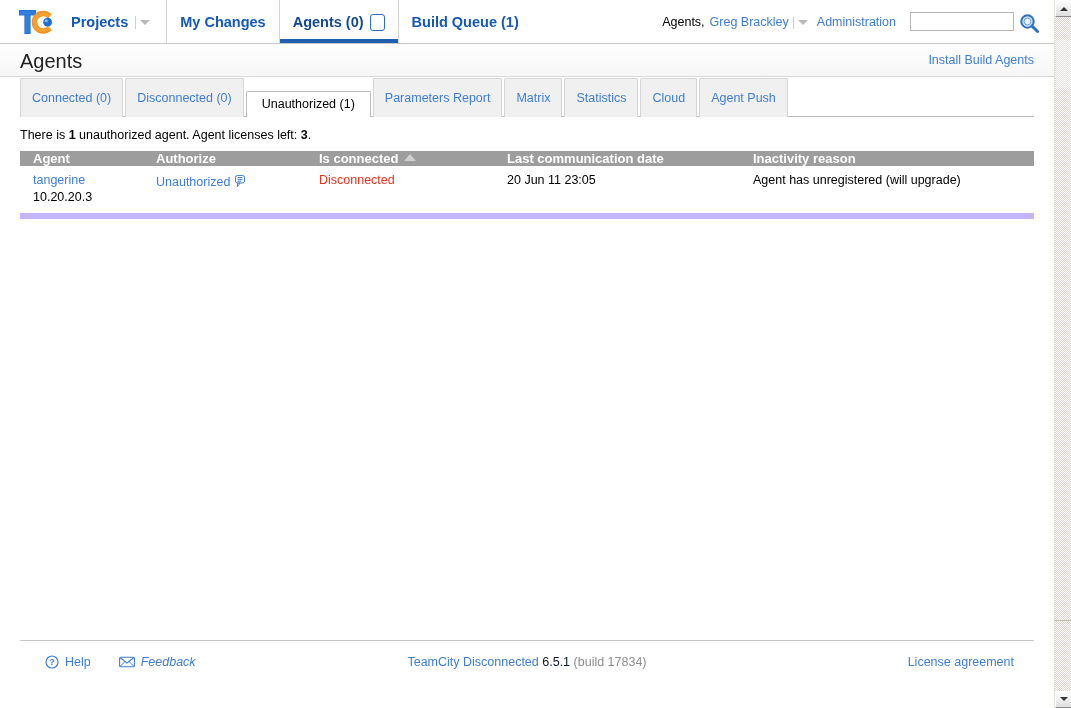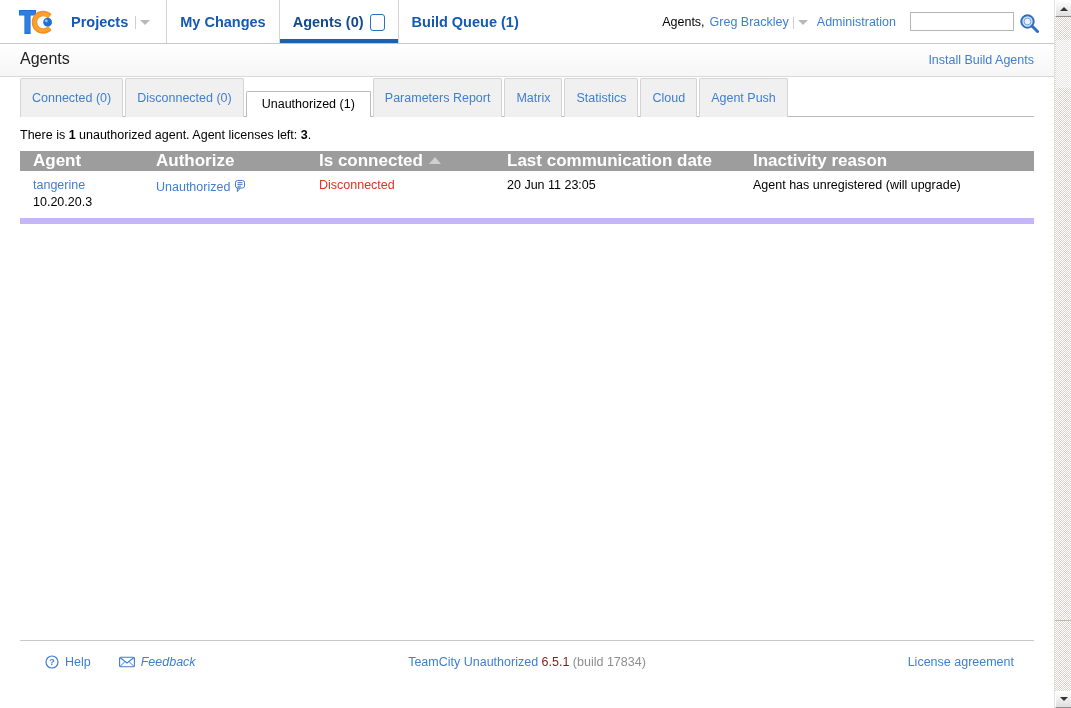--- a/index.html
+++ b/index.html
@@ -162,21 +162,21 @@
   #heading-strip {
     height: 32px;
     position: relative;
     background: linear-gradient(to bottom, #ffffff 0%, #f6f6f6 100%);
     border-bottom: 1px solid #d9d9d9;
   }
   #page-title {
     position: absolute;
     left: 20px;
     top: 6px;
-    font-size: 16px;
+    font-size: 20px;
     color: #222;
   }
   #install-link {
     position: absolute;
     right: 20px;
     top: 9px;
     font-size: 12.5px;
     color: #3f7ed0;
     cursor: pointer;
   }
@@ -239,21 +239,21 @@
     margin-top: 9px;
     font-size: 12.5px;
   }
   #agents-table thead th {
     background: #9d9d9d;
     color: #ffffff;
     font-weight: bold;
     text-align: left;
     height: 14px;
     padding: 0 0 0 13px;
-    font-size: 17px;
+    font-size: 13px;
     white-space: nowrap;
     cursor: pointer;
   }
   .sort-arrow {
     display: inline-block;
     width: 0; height: 0;
     margin-left: 6px;
     position: relative;
     top: -2px;
     border-left: 6px solid transparent;
@@ -322,21 +322,21 @@
   .footer-link .ficon { margin-right: 6px; display: flex; }
   #footer-help { margin-left: 25px; }
   #footer-feedback { margin-left: 28px; font-style: italic; }
   #footer-version {
     position: absolute;
     left: 50%;
     transform: translateX(-50%);
     white-space: nowrap;
   }
   .ver-name { color: #3f7ed0; cursor: pointer; }
-  .ver-num { color: #7f1d1d; }
+  .ver-num { color: #0f172a; }
   .ver-build { color: #8e8e8e; }
   #footer-license {
     margin-left: auto;
     margin-right: 20px;
     color: #3f7ed0;
     cursor: pointer;
     padding-left: 9px;
   }
 
   
@@ -562,21 +562,21 @@
         <span class="ficon">
           <svg width="16" height="12" viewBox="0 0 16 12" xmlns="http://www.w3.org/2000/svg">
             <rect x="0.6" y="1.2" width="14.8" height="9.6" rx="1" fill="#ffffff" stroke="#3f7ed0" stroke-width="1.1"></rect>
             <path d="M1.2 1.8 L8 7 L14.8 1.8" fill="none" stroke="#3f7ed0" stroke-width="1.1"></path>
             <path d="M1.2 10.2 L5.8 5.8 M14.8 10.2 L10.2 5.8" fill="none" stroke="#3f7ed0" stroke-width="1"></path>
           </svg>
         </span>
         <span>Feedback</span>
       </span>
 
-      <span id="footer-version"><span class="ver-name">TeamCity Unauthorized</span><span class="ver-num">&nbsp;</span><span class="ver-num">6.5.1</span><span class="ver-build">&nbsp;</span><span class="ver-build">(build 17834)</span></span>
+      <span id="footer-version"><span class="ver-name">TeamCity Disconnected</span><span class="ver-num">&nbsp;</span><span class="ver-num">6.5.1</span><span class="ver-build">&nbsp;</span><span class="ver-build">(build 17834)</span></span>
 
       <span id="footer-license">License agreement</span>
     </div>
   </div>
 
   <div id="bottom-strip"></div>
 </div>
 
 <div id="scrollbar">
   <div class="sb-btn" id="sb-up"></div>

